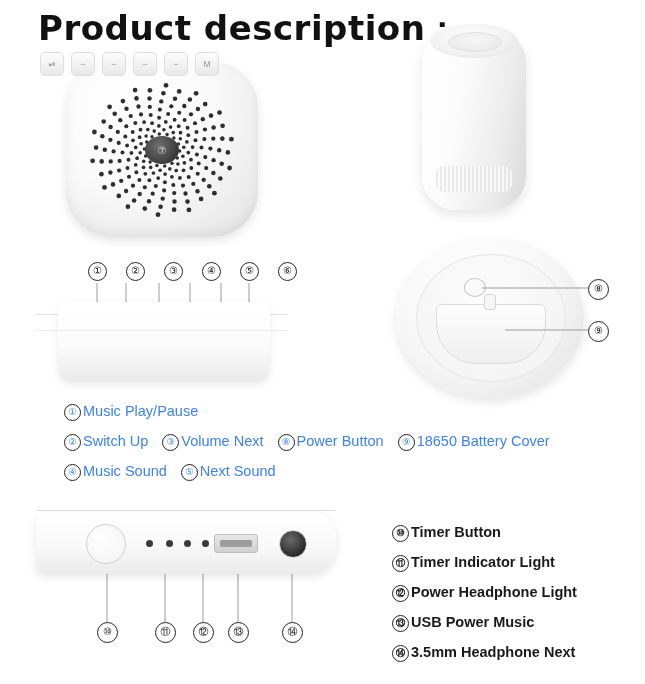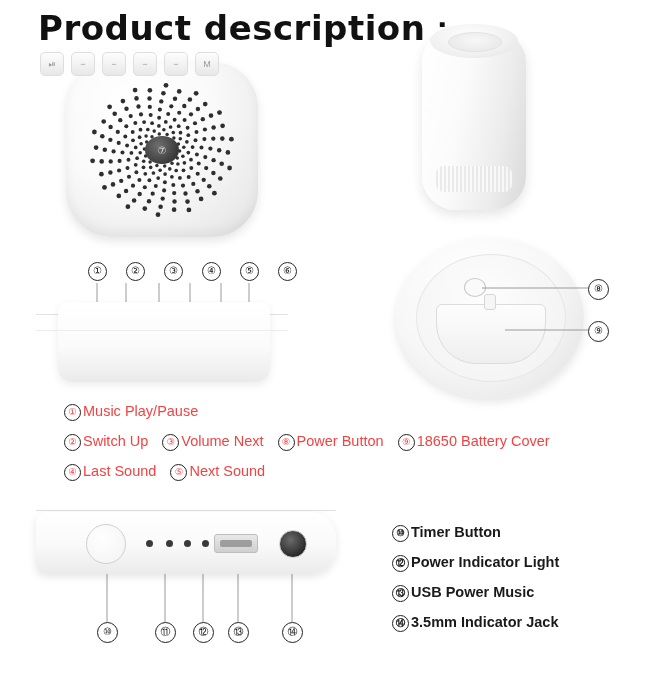--- a/index.html
+++ b/index.html
@@ -159,21 +159,21 @@
     color:#111;background:#fff;
   }
   .leadlines{position:absolute;left:0;top:0;width:645px;height:684px;pointer-events:none;}
 
   
   .legend{
     position:absolute;left:64px;top:396px;
     width:560px;
     font-size:14.5px;
     line-height:30px;
-    color:#ef4444;
+    color:#3b82f6;
   }
   .legend .line{white-space:nowrap;}
   .legend .item{display:inline-block;margin-right:10px;}
   .cin{
     display:inline-block;
     width:15px;height:15px;border-radius:50%;
     border:1.2px solid #222;
     font-size:9.5px;line-height:13px;text-align:center;
     vertical-align:1px;margin-right:2px;
   }
@@ -506,21 +506,21 @@
     <div class="line">
       <span class="item"><span class="cin">①</span><span>Music Play/Pause</span></span>
     </div>
     <div class="line">
       <span class="item"><span class="cin">②</span><span>Switch Up</span></span>
       <span class="item"><span class="cin">③</span><span>Volume Next</span></span>
       <span class="item"><span class="cin">⑧</span><span>Power Button</span></span>
       <span class="item"><span class="cin">⑨</span><span>18650 Battery Cover</span></span>
     </div>
     <div class="line">
-      <span class="item"><span class="cin">④</span><span>Last Sound</span></span>
+      <span class="item"><span class="cin">④</span><span>Music Sound</span></span>
       <span class="item"><span class="cin">⑤</span><span>Next Sound</span></span>
     </div>
   </div>
 
   <div class="topline"></div>
   <div class="panel">
     <div class="bigbtn"></div>
     <div class="dot" style="left:110px;"></div>
     <div class="dot" style="left:130px;"></div>
     <div class="dot" style="left:148px;"></div>
@@ -530,18 +530,19 @@
   </div>
 
   <div class="bnum" style="left:97px;top:622px;">⑩</div>
   <div class="bnum" style="left:155px;top:622px;">⑪</div>
   <div class="bnum" style="left:193px;top:622px;">⑫</div>
   <div class="bnum" style="left:228px;top:622px;">⑬</div>
   <div class="bnum" style="left:282px;top:622px;">⑭</div>
 
   <div class="legend2">
     <div><span class="cin">⑩</span><span>Timer Button</span></div>
-    <div><span class="cin">⑫</span><span>Power Indicator Light</span></div>
+    <div><span class="cin">⑪</span><span>Timer Indicator Light</span></div>
+    <div><span class="cin">⑫</span><span>Power Headphone Light</span></div>
     <div><span class="cin">⑬</span><span>USB Power Music</span></div>
-    <div><span class="cin">⑭</span><span>3.5mm Indicator Jack</span></div>
+    <div><span class="cin">⑭</span><span>3.5mm Headphone Next</span></div>
   </div>
 
 </div>
 
 </body></html>

